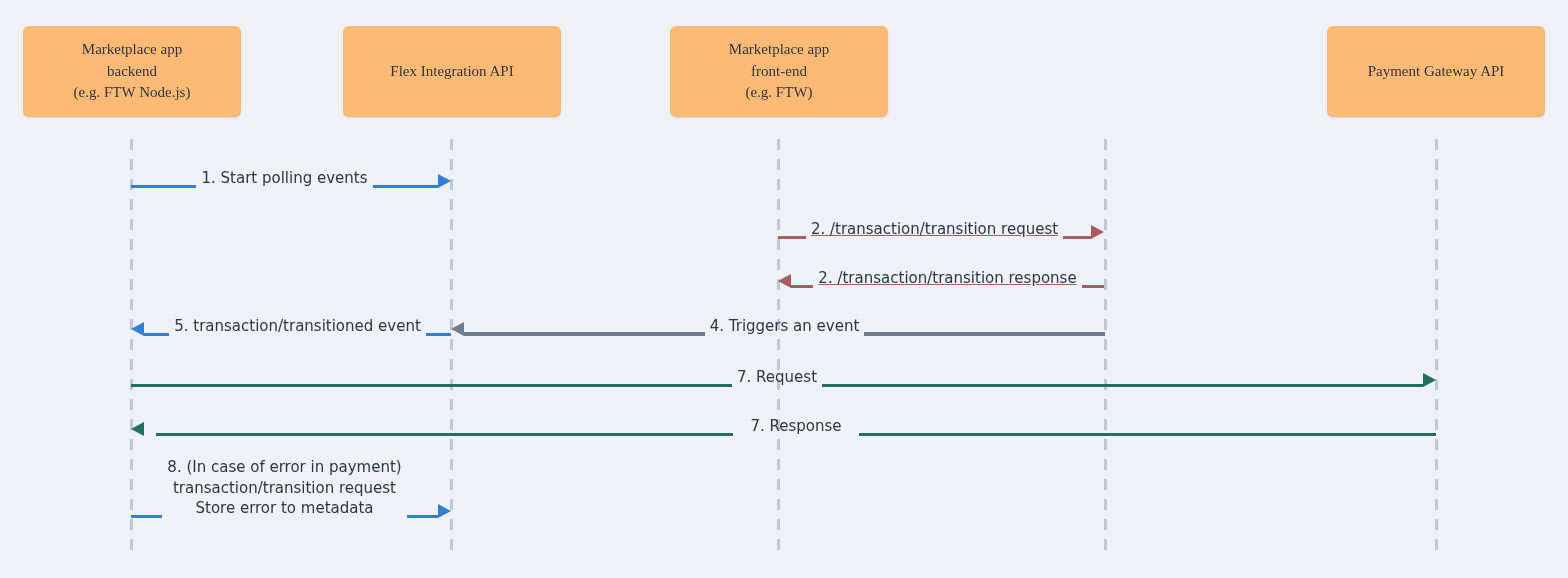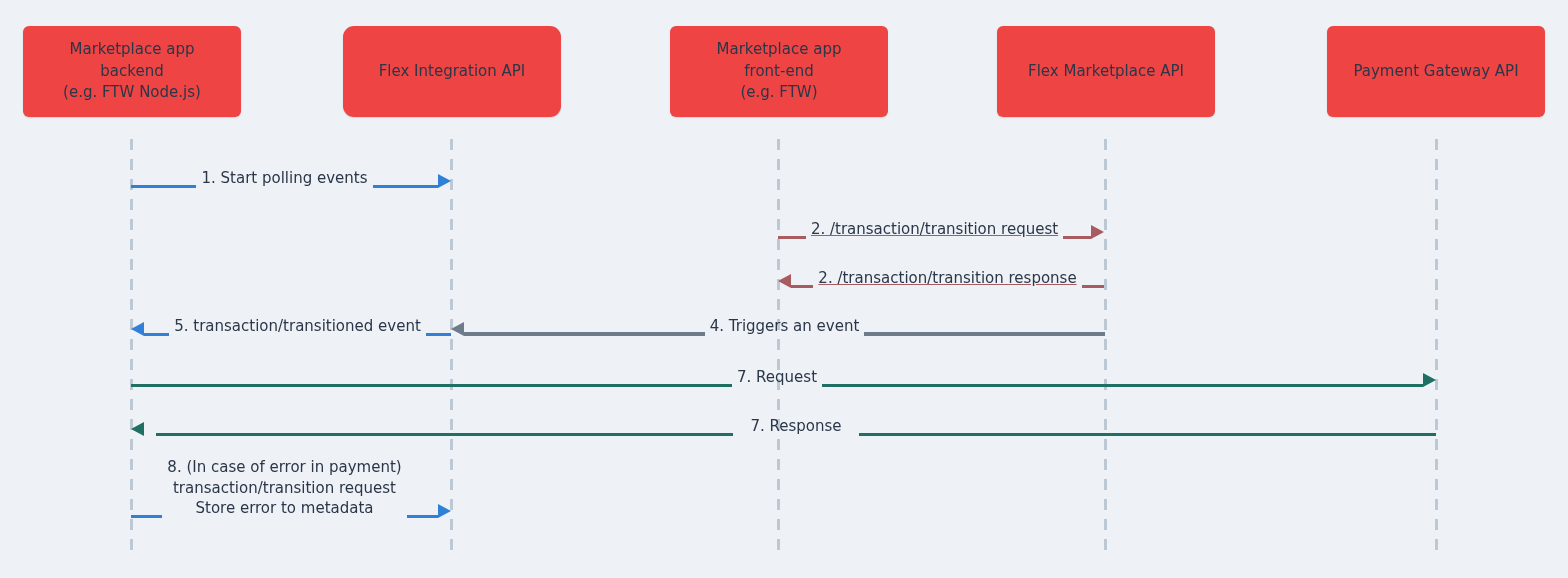--- a/index.html
+++ b/index.html
@@ -16,32 +16,33 @@
   }
   #diagram {
     position: relative;
     width: 1568px;
     height: 578px;
   }
 
   
   .participant {
     position: absolute;
-    background: #ef4444;
+    background: #fdba74;
     border-radius: 6px;
     box-shadow: 0 1px 2px rgba(30,45,70,0.10), 0 1px 0 rgba(30,45,70,0.04);
     display: flex;
     align-items: center;
     justify-content: center;
     text-align: center;
     color: #2b3648;
     font-size: 15px;
     line-height: 1.45;
     box-sizing: border-box;
     padding: 20px 10px;
+    font-family: Liberation Serif, serif;
   }
   .participant .pline { display: block; white-space: nowrap; }
 
   
   .lifeline {
     position: absolute;
     width: 3px;
     background-image: linear-gradient(
       to bottom,
       #bcc8d4 0px, #bcc8d4 11px,
@@ -105,39 +106,34 @@
 <div id="diagram">
 
   <div class="participant" style="left:23px; top:26px; width:218px; height:91px;">
     <div>
       <span class="pline">Marketplace app</span>
       <span class="pline">backend</span>
       <span class="pline">(e.g. FTW Node.js)</span>
     </div>
   </div>
 
-  <div class="participant" style="left:343px; top:26px; width:218px; height:91px;border-radius:11px;">
+  <div class="participant" style="left:343px; top:26px; width:218px; height:91px;">
     <div>
       <span class="pline">Flex Integration API</span>
     </div>
   </div>
 
   <div class="participant" style="left:670px; top:26px; width:218px; height:91px;">
     <div>
       <span class="pline">Marketplace app</span>
       <span class="pline">front-end</span>
       <span class="pline">(e.g. FTW)</span>
     </div>
   </div>
 
-  <div class="participant" style="left:997px; top:26px; width:218px; height:91px;">
-    <div>
-      <span class="pline">Flex Marketplace API</span>
-    </div>
-  </div>
 
   <div class="participant" style="left:1327px; top:26px; width:218px; height:91px;">
     <div>
       <span class="pline">Payment Gateway API</span>
     </div>
   </div>
 
   <div class="lifeline" style="left:130px; top:139px; height:412px;"></div>
   <div class="lifeline" style="left:450px; top:139px; height:412px;"></div>
   <div class="lifeline" style="left:777px; top:139px; height:412px;"></div>

